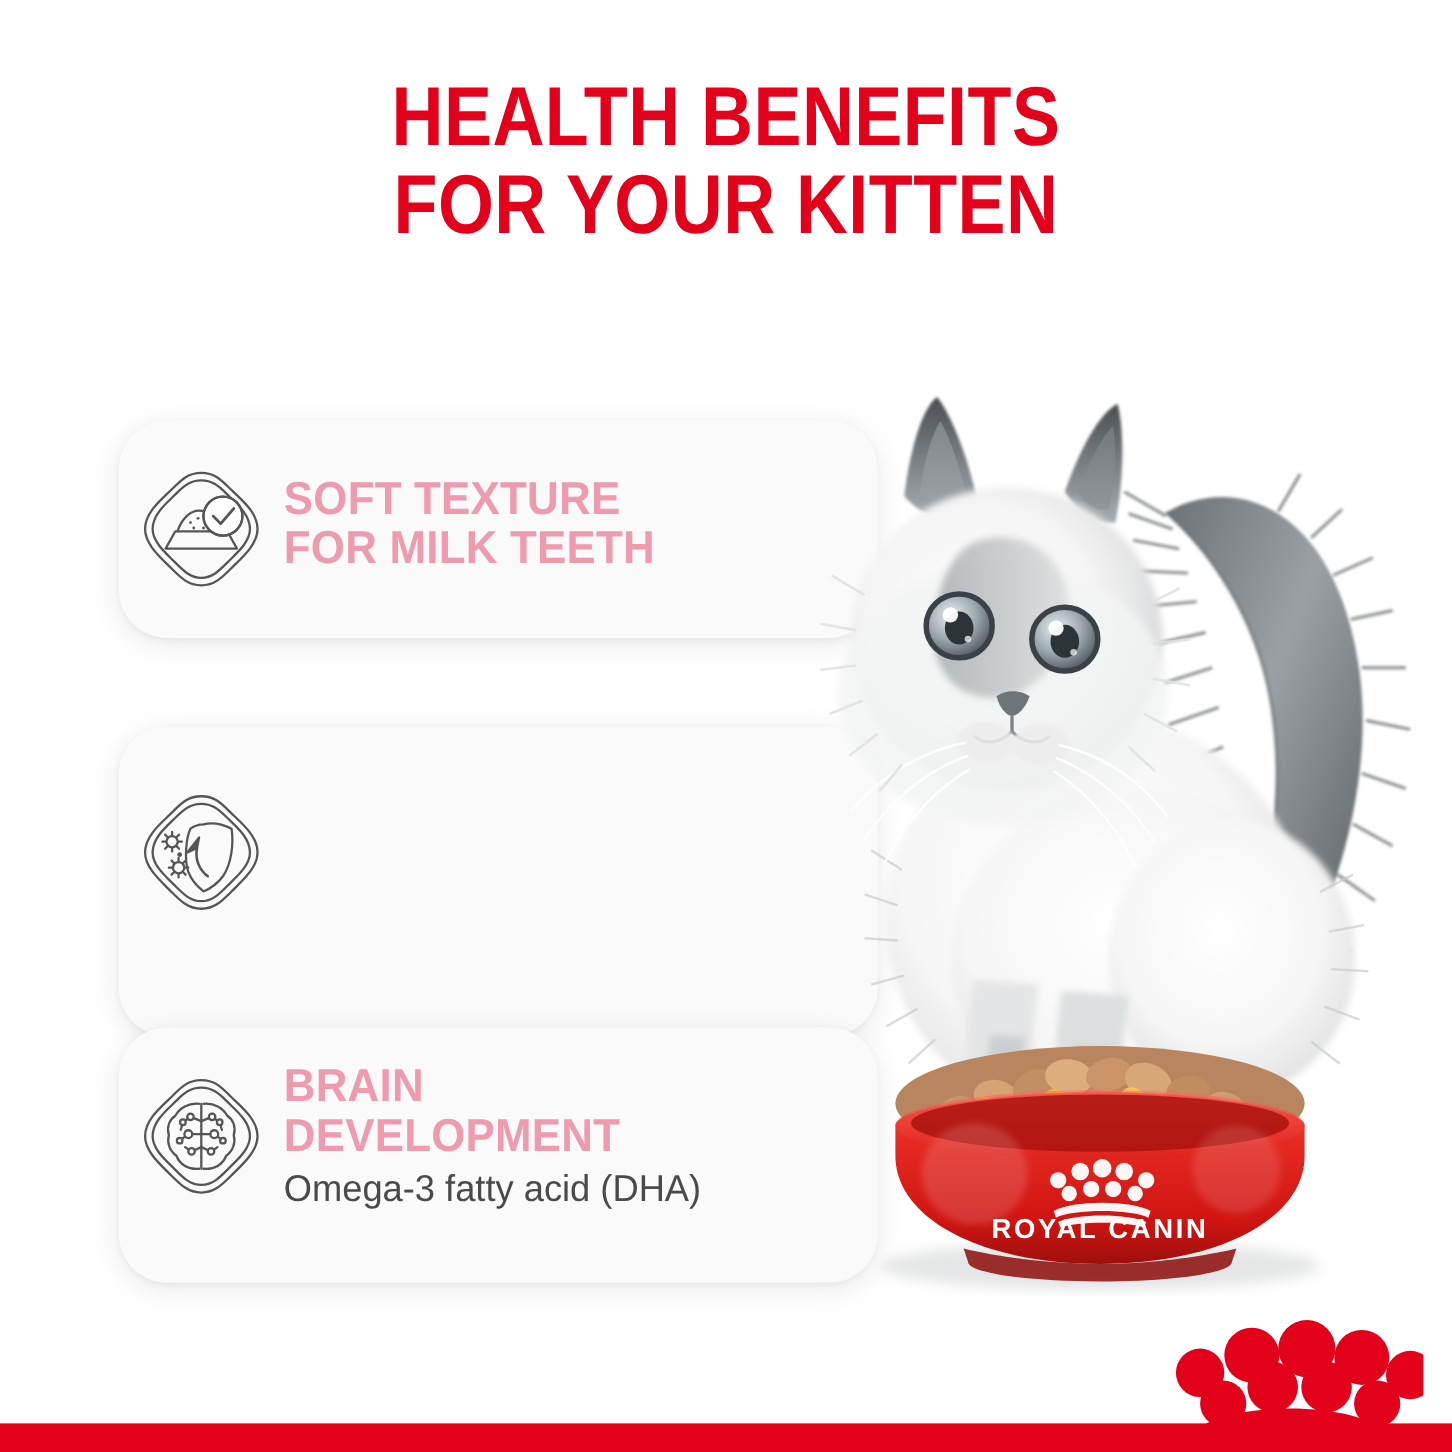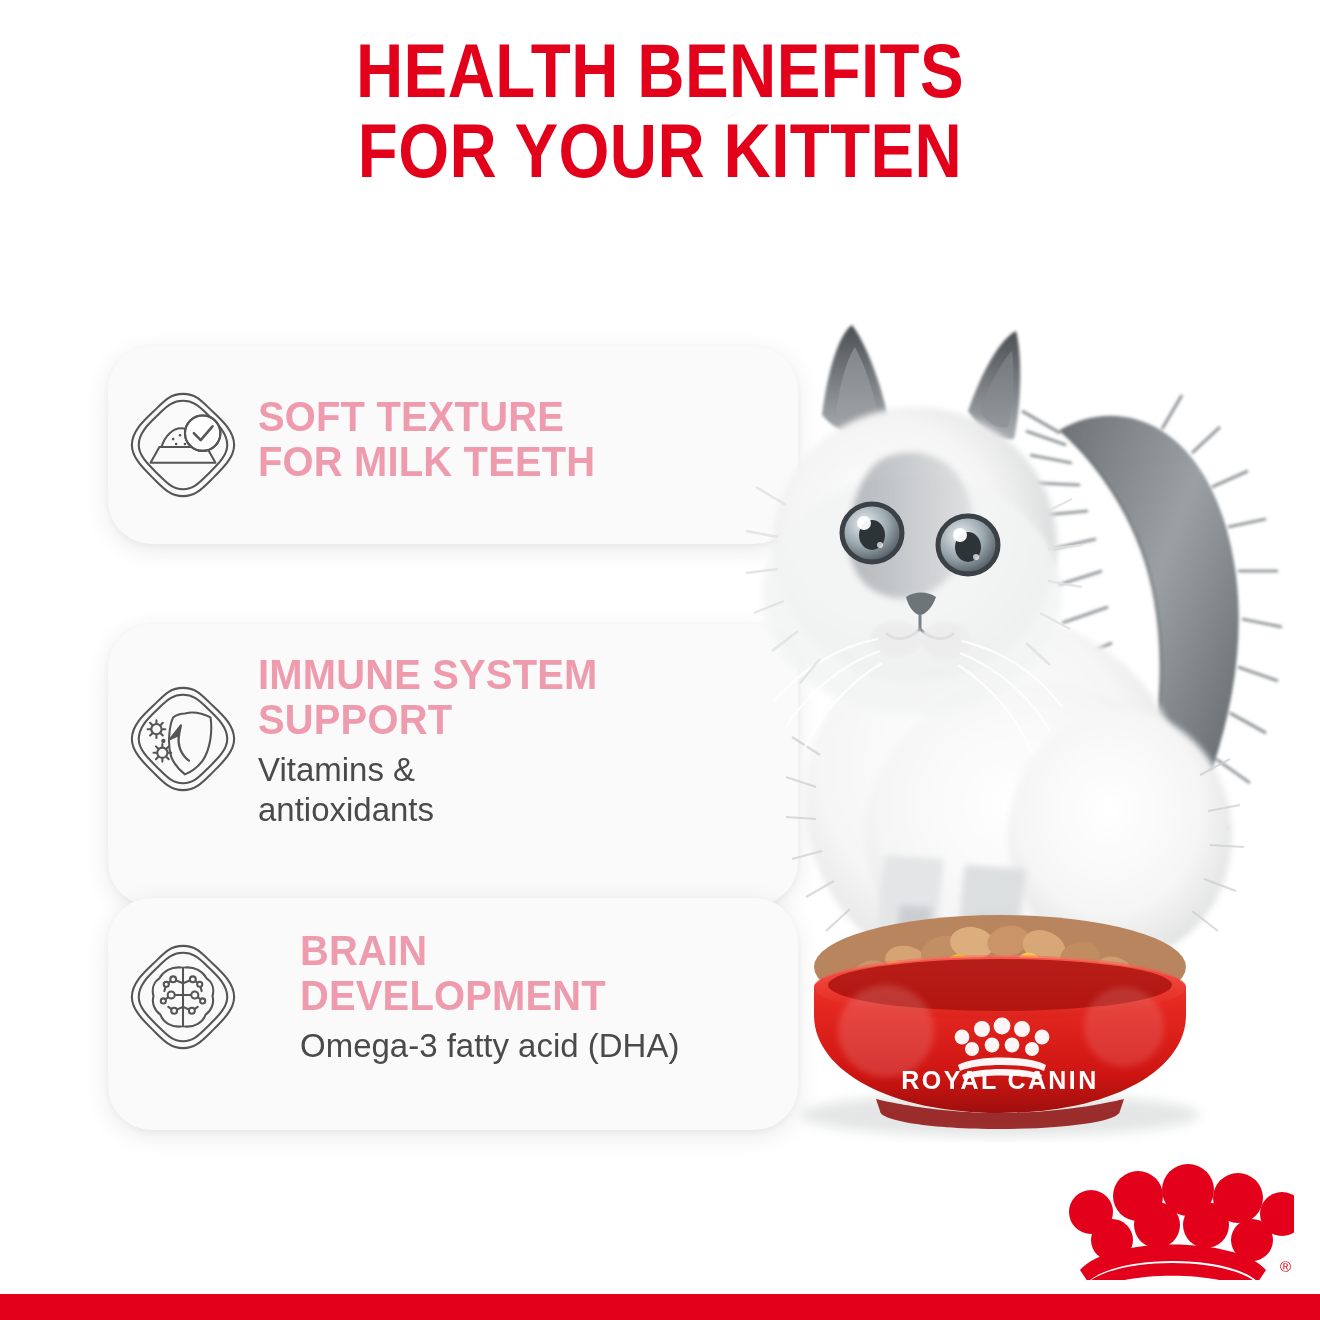--- a/index.html
+++ b/index.html
@@ -3,21 +3,21 @@
 <meta charset="utf-8">
 <style>
   * { margin:0; padding:0; box-sizing:border-box; }
   html,body { width:1320px; height:1320px; }
   body{
     background:#ffffff;
     font-family:"Liberation Sans", sans-serif;
     position:relative;
     overflow:hidden;
   }
-  #page{ position:absolute; inset:0; background:#fff; }
+  #page{ position:absolute; inset:0; background:#fff;margin-top:36px; }
 
   
   .title-block{
     position:absolute; top:34px; left:0; width:1320px;
     text-align:center;
   }
   .title-line{
     color:#E2001A;
     font-weight:700;
     font-size:76px;
@@ -34,21 +34,21 @@
   .card{
     position:absolute;
     background:#FAFAFA;
     border-radius:44px;
     box-shadow:0 6px 26px rgba(0,0,0,0.085), 0 2px 6px rgba(0,0,0,0.04);
     display:flex;
     align-items:flex-start;
   }
   .card-1{ left:108px; top:346px;  width:690px; height:198px; }
   .card-2{ left:108px; top:624px;  width:690px; height:282px; }
-  .card-3{ left:108px; top:898px;  width:690px; height:232px;gap:42px; }
+  .card-3{ left:108px; top:898px;  width:690px; height:232px; }
 
   .icon-wrap{
     width:150px; flex:0 0 150px;
     display:flex; align-items:center; justify-content:center;
     padding-top:0;
   }
   .card-1 .icon-wrap{ height:198px; }
   .card-2 .icon-wrap{ height:230px; }
   .card-3 .icon-wrap{ height:198px; }
 
@@ -149,26 +149,20 @@
             <circle cx="0" cy="0" r="5.2"></circle>
             <path d="M0 -9 L0 -6 M0 6 L0 9 M-9 0 L-6 0 M6 0 L9 0 M-6.5 -6.5 L-4.3 -4.3 M4.3 4.3 L6.5 6.5 M6.5 -6.5 L4.3 -4.3 M-4.3 4.3 L-6.5 6.5"></path>
           </g>
           <g transform="translate(39,74)">
             <circle cx="0" cy="0" r="5.2"></circle>
             <path d="M0 -9 L0 -6 M0 6 L0 9 M-9 0 L-6 0 M6 0 L9 0 M-6.5 -6.5 L-4.3 -4.3 M4.3 4.3 L6.5 6.5 M6.5 -6.5 L4.3 -4.3 M-4.3 4.3 L-6.5 6.5"></path>
           </g>
           <circle cx="40" cy="62" r="2.2" fill="#555" stroke="none"></circle>
         </g>
       </svg>
-    </div>
-    <div class="txt-wrap">
-      <div class="head">IMMUNE SYSTEM
-SUPPORT</div>
-      <div class="sub">Vitamins &amp;
-antioxidants</div>
     </div>
   </div>
 
   <div class="card card-3">
     <div class="icon-wrap">
       <svg width="118" height="118" viewBox="0 0 120 120">
         <g fill="none" stroke="#555" stroke-width="2.1" stroke-linecap="round" stroke-linejoin="round">
           <path d="M60 8 C72 8 78 14 86 22 C96 32 112 44 112 60 C112 74 98 86 88 96 C79 105 72 112 60 112 C48 112 41 105 32 96 C22 86 8 74 8 60 C8 44 24 32 34 22 C42 14 48 8 60 8 Z"></path>
           <path d="M60 15 C70 15 76 20 83 27 C92 36 105 46 105 60 C105 72 93 82 84 91 C76 99 70 105 60 105 C50 105 44 99 36 91 C27 82 15 72 15 60 C15 46 28 36 37 27 C44 20 50 15 60 15 Z"></path>
 

